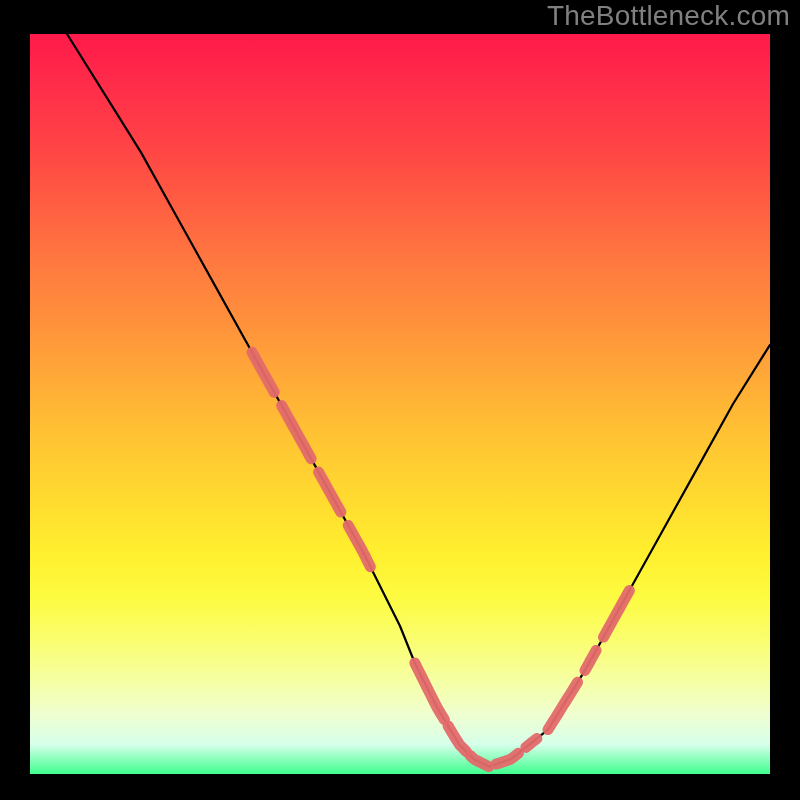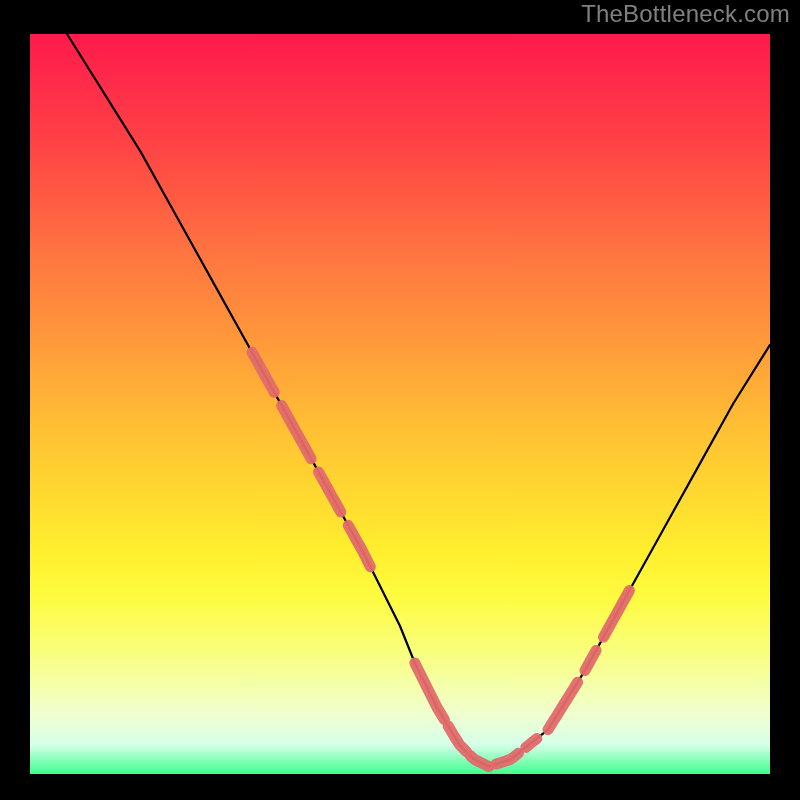--- a/index.html
+++ b/index.html
@@ -53,21 +53,21 @@
     position: absolute;
     inset: 0;
     width: 740px;
     height: 740px;
   }
   .watermark {
     position: absolute;
     top: 0px;
     right: 10px;
     color: #808080;
-    font-size: 24px;
+    font-size: 28px;
     font-weight: 500;
     letter-spacing: 0.2px;
     user-select: none;
     text-align: right;
   }
 </style>
 </head>
 <body>
 
 <div class="frame">

